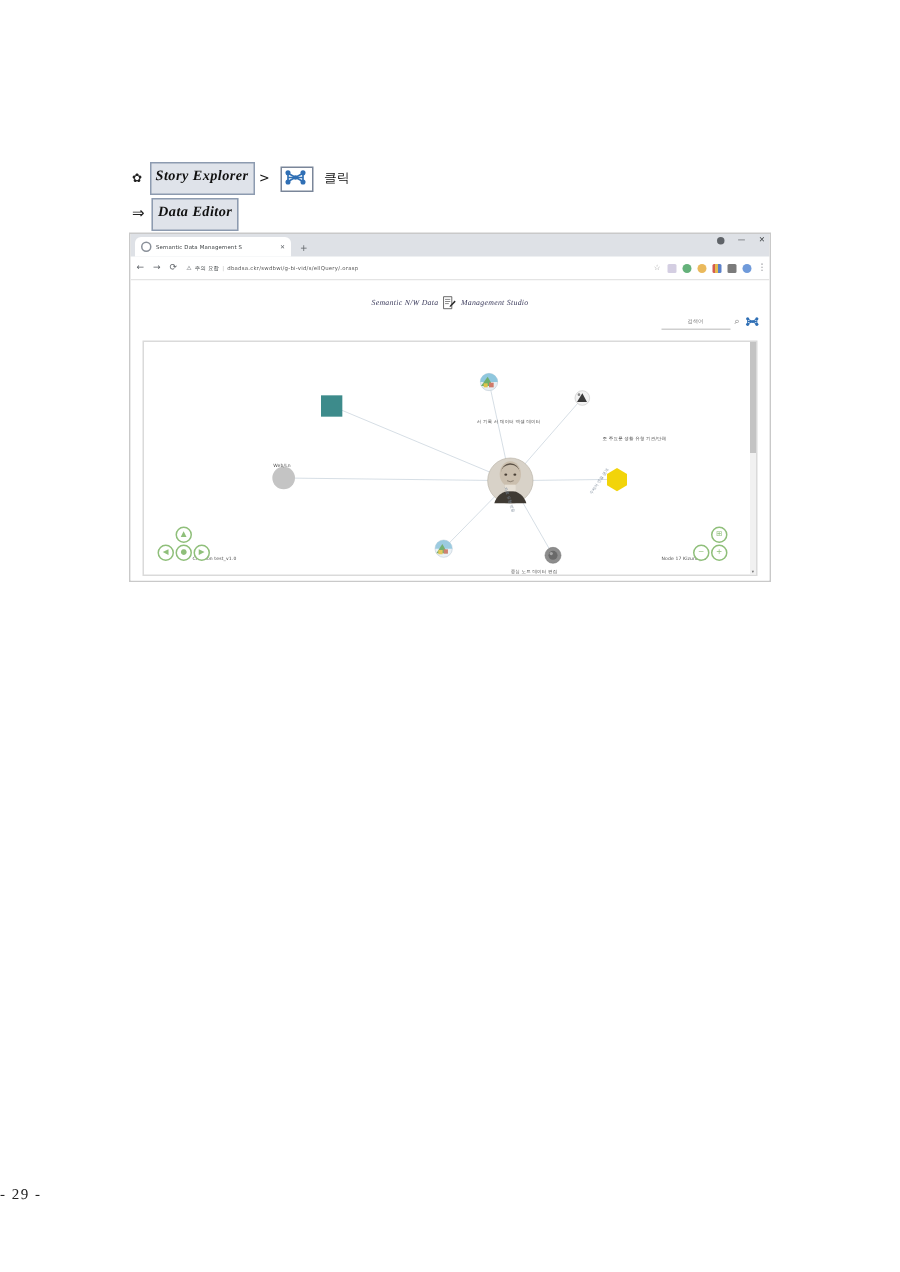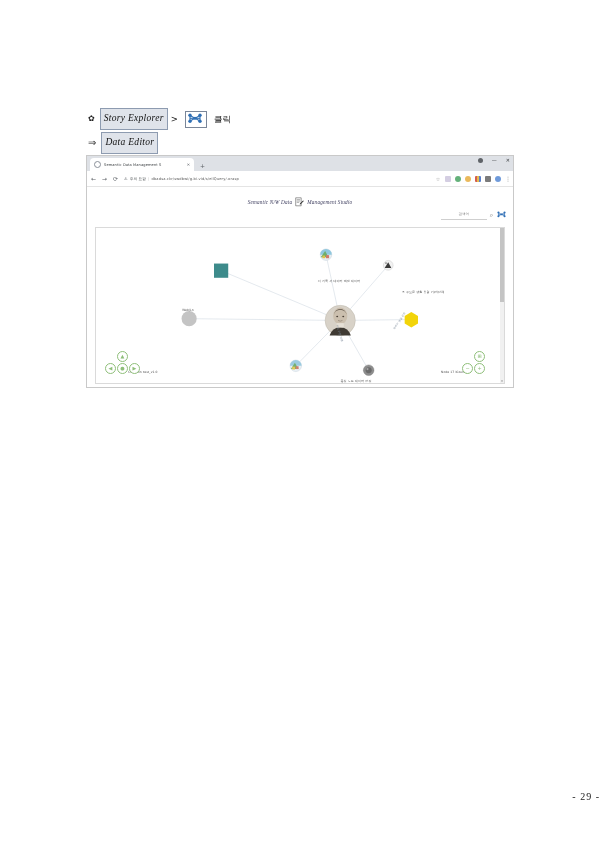--- a/index.html
+++ b/index.html
@@ -45,20 +45,21 @@
   }
   .field-chip {
     font-family: "Liberation Serif", serif;
     font-style: italic;
     font-size: 9.5px;
     background: #dfe3ea;
     border: 1px solid #8d9bb0;
     padding: 0px 3px 1px 3px;
     letter-spacing: 0.3px;
     color: #101010;
+    font-weight: bold;
   }
   .instr-text {
     font-family: "DejaVu Sans", sans-serif;
     font-size: 8.5px;
     letter-spacing: 0.1px;
     margin: 0 3px;
     color: #111;
   }
   .inline-icon-box {
     display: inline-block;
@@ -333,21 +334,21 @@
   .canvas-scroll-arrow {
     position:absolute; left:0; width:4px; height:4px;
     font-size:3px; line-height:4px; text-align:center; color:#6f6f6f;
   }
 
   
   .page-number {
     position: absolute;
     left: 0; right: 0;
     top: 791px;
-    text-align: right;
+    text-align: left;
     font-family: "Liberation Serif", serif;
     font-size: 10px;
     color: #222;
     letter-spacing: 1px;
   }
 </style>
 </head>
 <body>
 
 <div class="doc-instructions">

